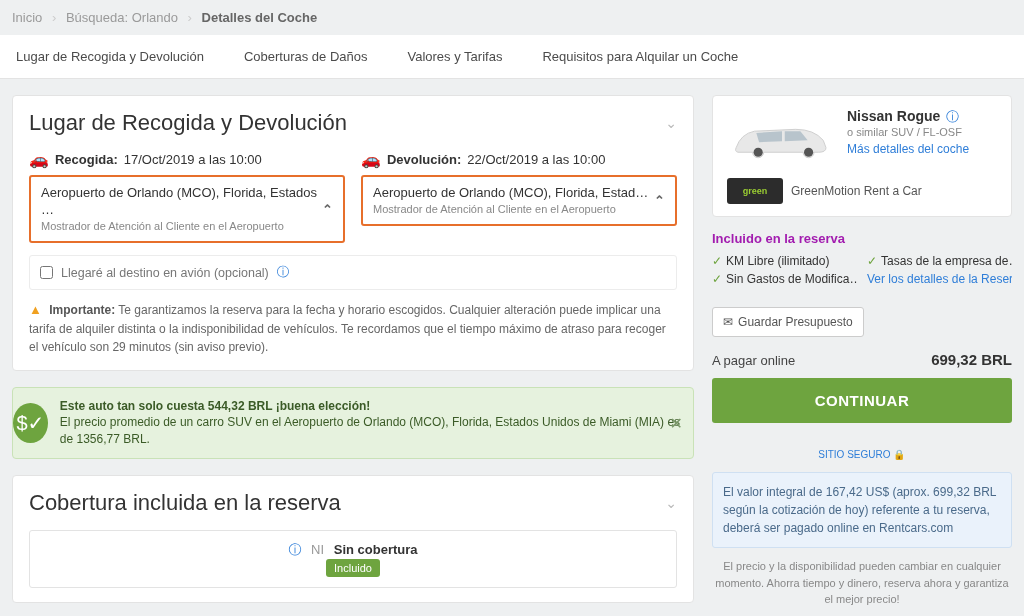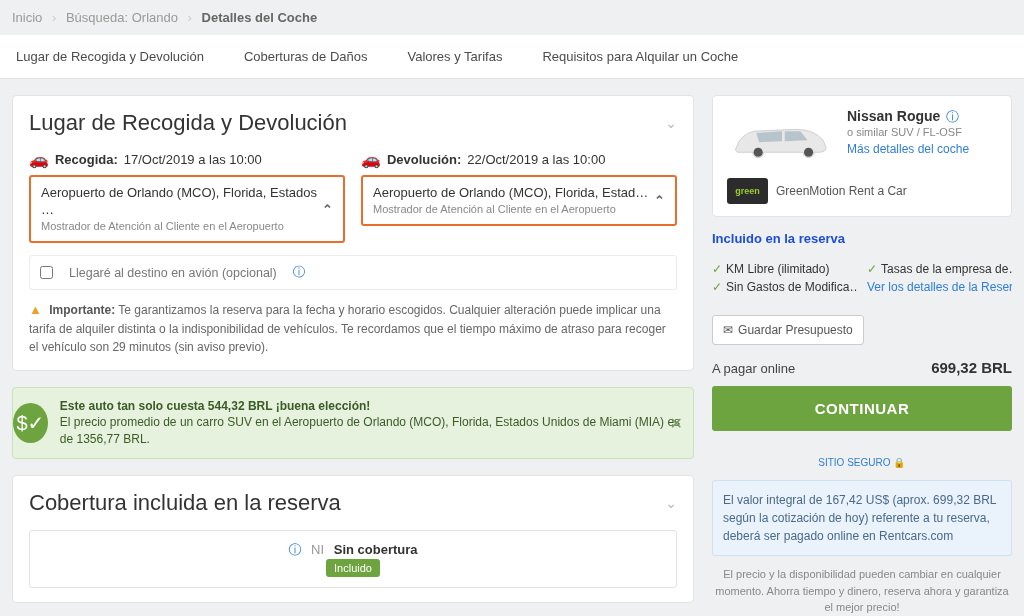--- a/index.html
+++ b/index.html
@@ -18,21 +18,21 @@
 .chev { color: #bbb; font-size: 14px; }
 .pickdrop { display: flex; gap: 16px; padding: 0 16px 12px; }
 .pd { flex: 1; }
 .pd-title { display: flex; align-items: center; gap: 6px; font-size: 13px; color: #333; margin-bottom: 6px; }
 .pd-title .ic { color: #f0a020; font-size: 16px; }
 .pd-title b { font-weight: 600; }
 .pd-sel { border: 2px solid #e76f2b; border-radius: 3px; padding: 8px 10px; display: flex; align-items: center; justify-content: space-between; }
 .pd-sel .txt { font-size: 13px; color: #333; line-height: 1.3; }
 .pd-sel .txt .sub { color: #888; font-size: 11px; }
 .pd-sel .arr { color: #666; font-weight: bold; }
-.optline { margin: 0 16px 10px; border: 1px solid #ececec; border-radius: 3px; padding: 8px 10px; display: flex; align-items: center; gap: 16px; color: #777; font-size: 12.5px; }
+.optline { margin: 0 16px 10px; border: 1px solid #ececec; border-radius: 3px; padding: 8px 10px; display: flex; align-items: center; gap: 8px; color: #777; font-size: 12.5px; }
 .optline input { accent-color: #888; }
 .optline .info { color: #2f7ed8; }
 .notice { padding: 0 16px 14px; font-size: 12px; color: #666; line-height: 1.5; }
 .notice .warn { color: #f0a020; margin-right: 4px; font-size: 13px; }
 .notice b { color: #555; }
 .good { background: #e6f2de; border: 1px solid #c9e2b7; border-radius: 4px; display: flex; align-items: center; padding: 10px 12px; margin-bottom: 16px; position: relative; }
 .good .badge { width: 40px; height: 40px; background: #6ea43f; border-radius: 50%; display: flex; align-items: center; justify-content: center; color: #fff; font-size: 20px; margin-right: 12px; position: relative; margin-left: -25px; }
 .good .txt { font-size: 12px; color: #3b5b27; line-height: 1.4; }
 .good .txt b { font-weight: 600; }
 .good .close { position: absolute; right: 10px; top: 50%; transform: translateY(-50%); color: #7a9869; font-size: 16px; cursor: pointer; }
@@ -43,22 +43,22 @@
 .incl { background: #6ea43f; color: #fff; font-size: 11px; padding: 3px 8px; border-radius: 3px; }
 .car-card { background: #fff; border: 1px solid #e3e3e3; border-radius: 4px; padding: 12px 14px; margin-bottom: 14px; }
 .car-top { display: flex; gap: 10px; }
 .carimg { width: 110px; height: 60px; display: flex; align-items: center; justify-content: center; }
 .carimg svg { width: 100%; height: auto; }
 .car-info h3 { font-size: 14px; font-weight: 700; color: #333; display: inline; }
 .car-info .inf { color: #2f7ed8; font-size: 13px; margin-left: 2px; }
 .car-info .sub { font-size: 11px; color: #888; }
 .car-info a { color: #2f7ed8; font-size: 12px; text-decoration: none; display: inline-block; margin-top: 4px; }
 .brand { display: flex; align-items: center; gap: 8px; margin-top: 10px; font-size: 12px; color: #555; }
-.brand .logo { width: 41px; height: 26px; background: #2c2c2c; border-radius: 3px; display: flex; align-items: center; justify-content: center; color: #9acd32; font-size: 9px; font-weight: bold; }
-.section-h { font-size: 13px; font-weight: 600; color: #1d4ed8; margin-bottom: 16px; }
+.brand .logo { width: 56px; height: 26px; background: #2c2c2c; border-radius: 3px; display: flex; align-items: center; justify-content: center; color: #9acd32; font-size: 9px; font-weight: bold; }
+.section-h { font-size: 13px; font-weight: 600; color: #a21caf; margin-bottom: 8px; }
 .incl-list { margin-bottom: 6px; }
 .incl-grid { display: grid; grid-template-columns: 1fr 1fr; gap: 4px 10px; font-size: 12px; }
 .incl-grid .it { display: flex; gap: 4px; color: #333; white-space: nowrap; overflow: hidden; text-overflow: ellipsis; }
 .incl-grid .ck { color: #6ea43f; }
 .incl-grid a { color: #2f7ed8; text-decoration: none; }
 .save-btn { border: 1px solid #ccc; border-radius: 3px; padding: 7px 10px; background: #fff; font-size: 12px; color: #555; display: inline-flex; align-items: center; gap: 5px; cursor: pointer; margin-bottom: 14px; }
 .payrow { display: flex; justify-content: space-between; align-items: baseline; margin-bottom: 10px; }
 .payrow .lbl { font-size: 13px; color: #444; }
 .payrow .amt { font-size: 15px; font-weight: 700; color: #333; }
 .cta { background: #6ea43f; color: #fff; border: none; width: 100%; padding: 14px; font-size: 15px; font-weight: 700; border-radius: 3px; cursor: pointer; margin-bottom: 26px; letter-spacing: 0.5px; }

